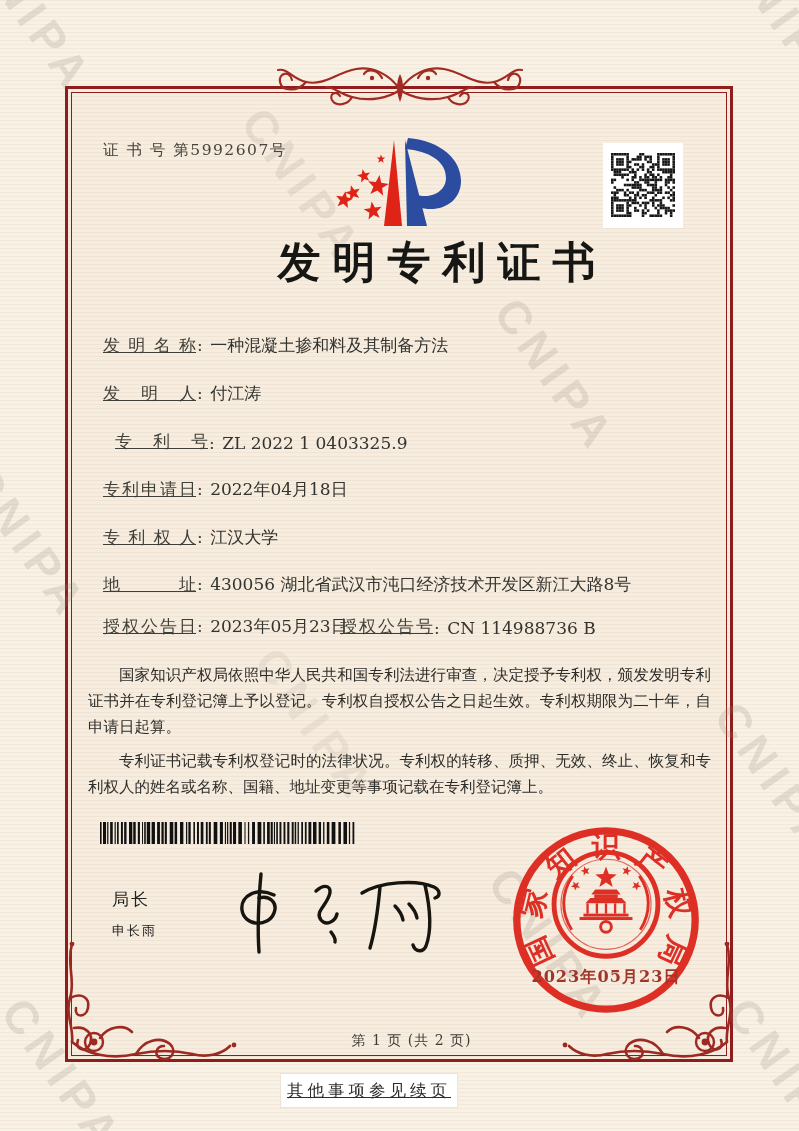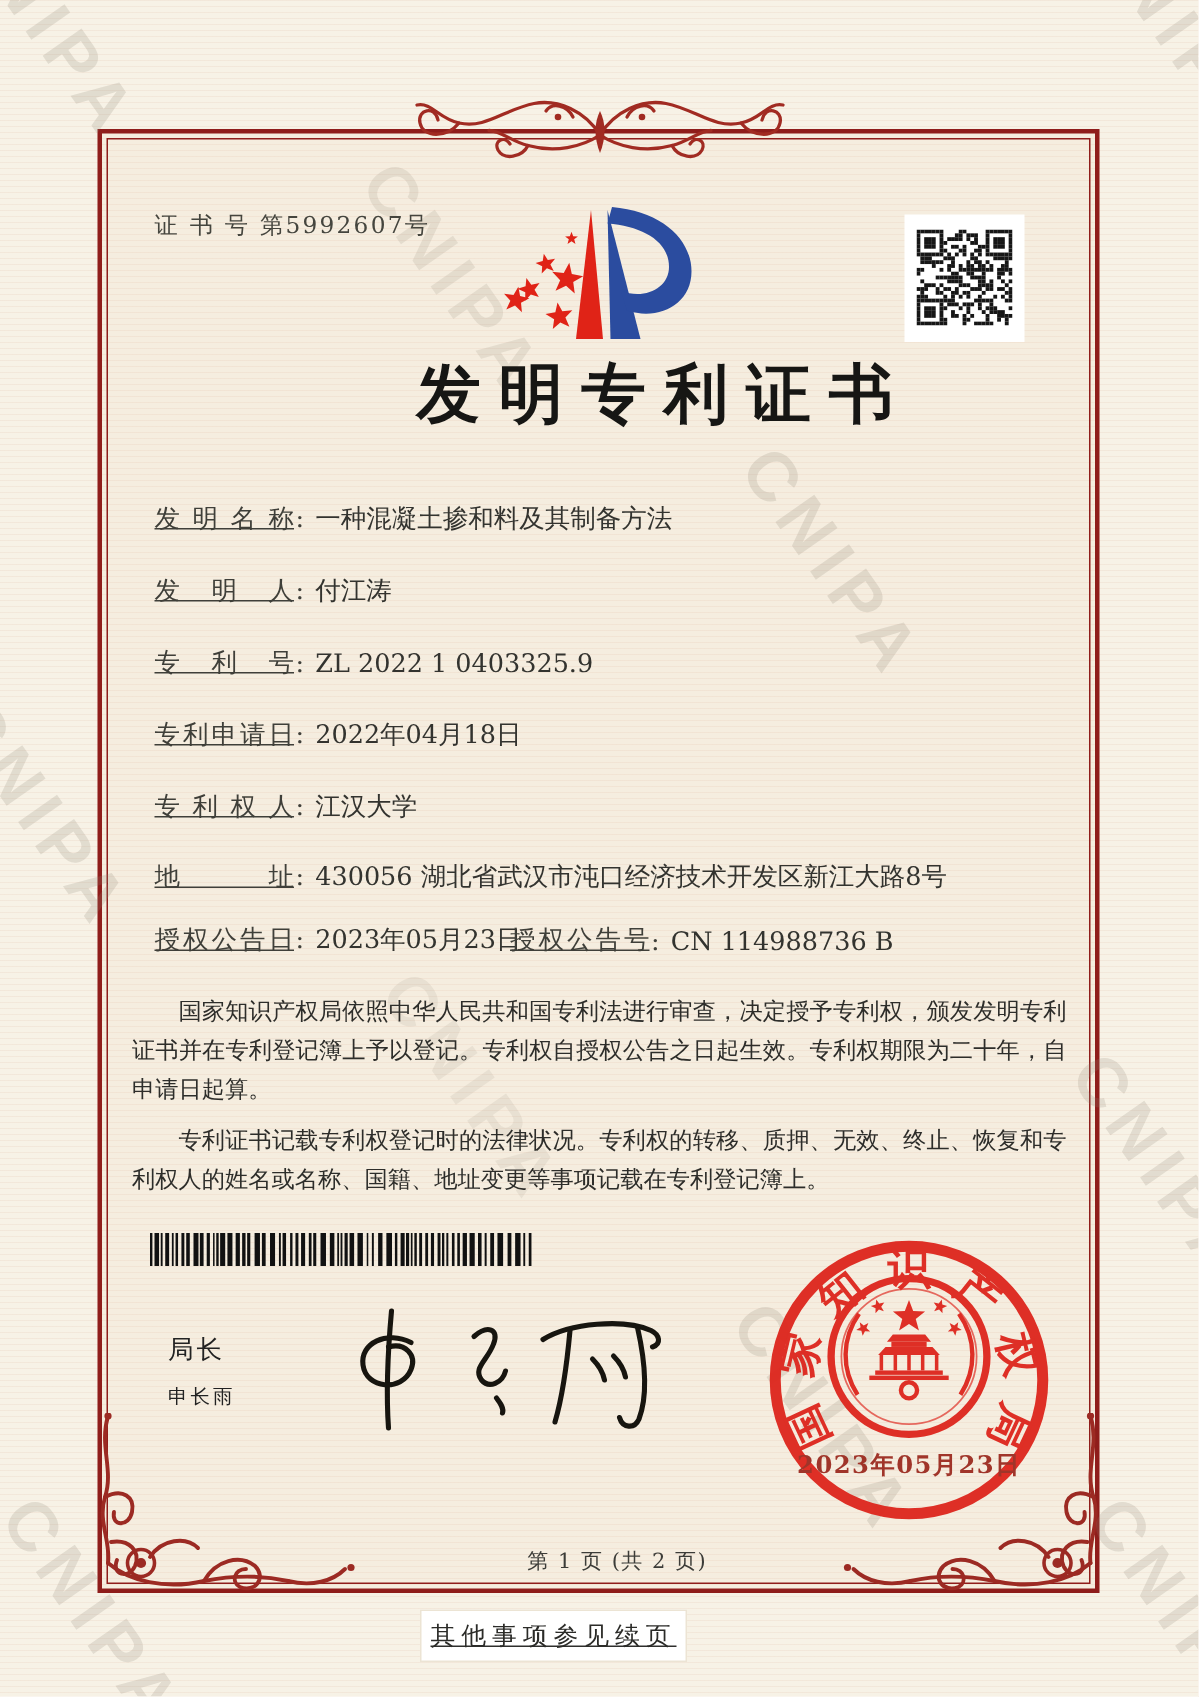--- a/index.html
+++ b/index.html
@@ -484,21 +484,21 @@
 
     <div class="fields">
       <div class="frow" style="top:334px;">
         <span class="flabel">发明名称</span><span class="fcolon">:</span>
         <span class="fvalue">一种混凝土掺和料及其制备方法</span>
       </div>
       <div class="frow" style="top:382px;">
         <span class="flabel">发明人</span><span class="fcolon">:</span>
         <span class="fvalue">付江涛</span>
       </div>
-      <div class="frow" style="top:430px;">
+      <div class="frow" style="top:430px;margin-left:12px;">
         <span class="flabel">专利号</span><span class="fcolon">:</span>
         <span class="fvalue">ZL 2022 1 0403325.9</span>
       </div>
       <div class="frow" style="top:478px;">
         <span class="flabel">专利申请日</span><span class="fcolon">:</span>
         <span class="fvalue">2022年04月18日</span>
       </div>
       <div class="frow" style="top:526px;">
         <span class="flabel">专利权人</span><span class="fcolon">:</span>
         <span class="fvalue">江汉大学</span>

